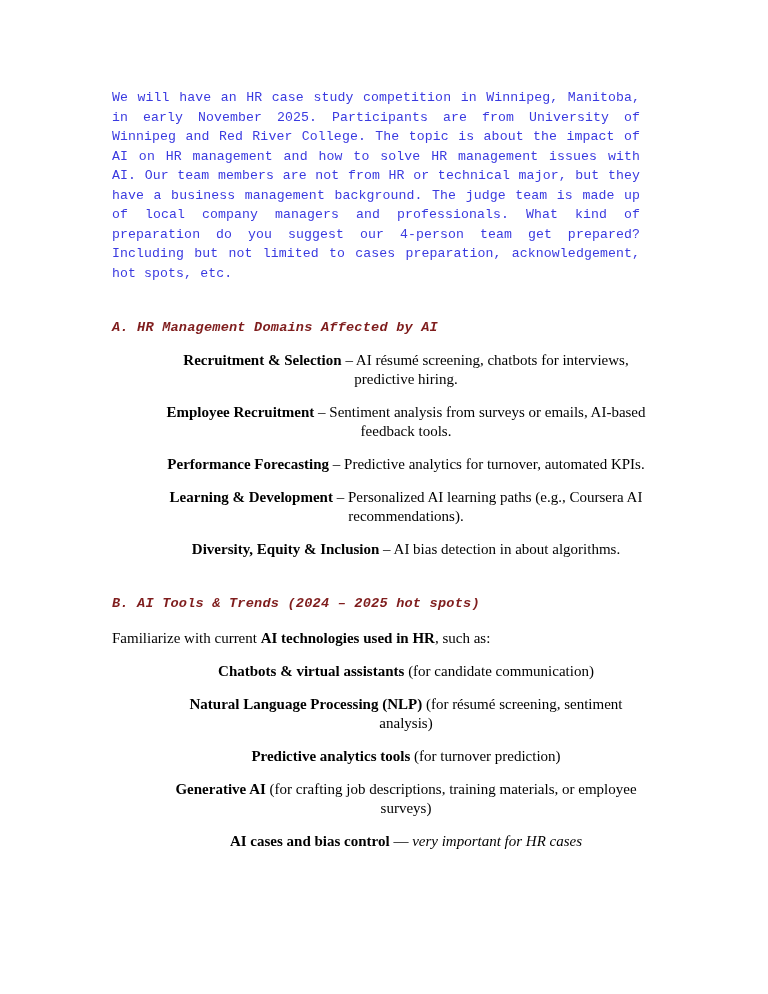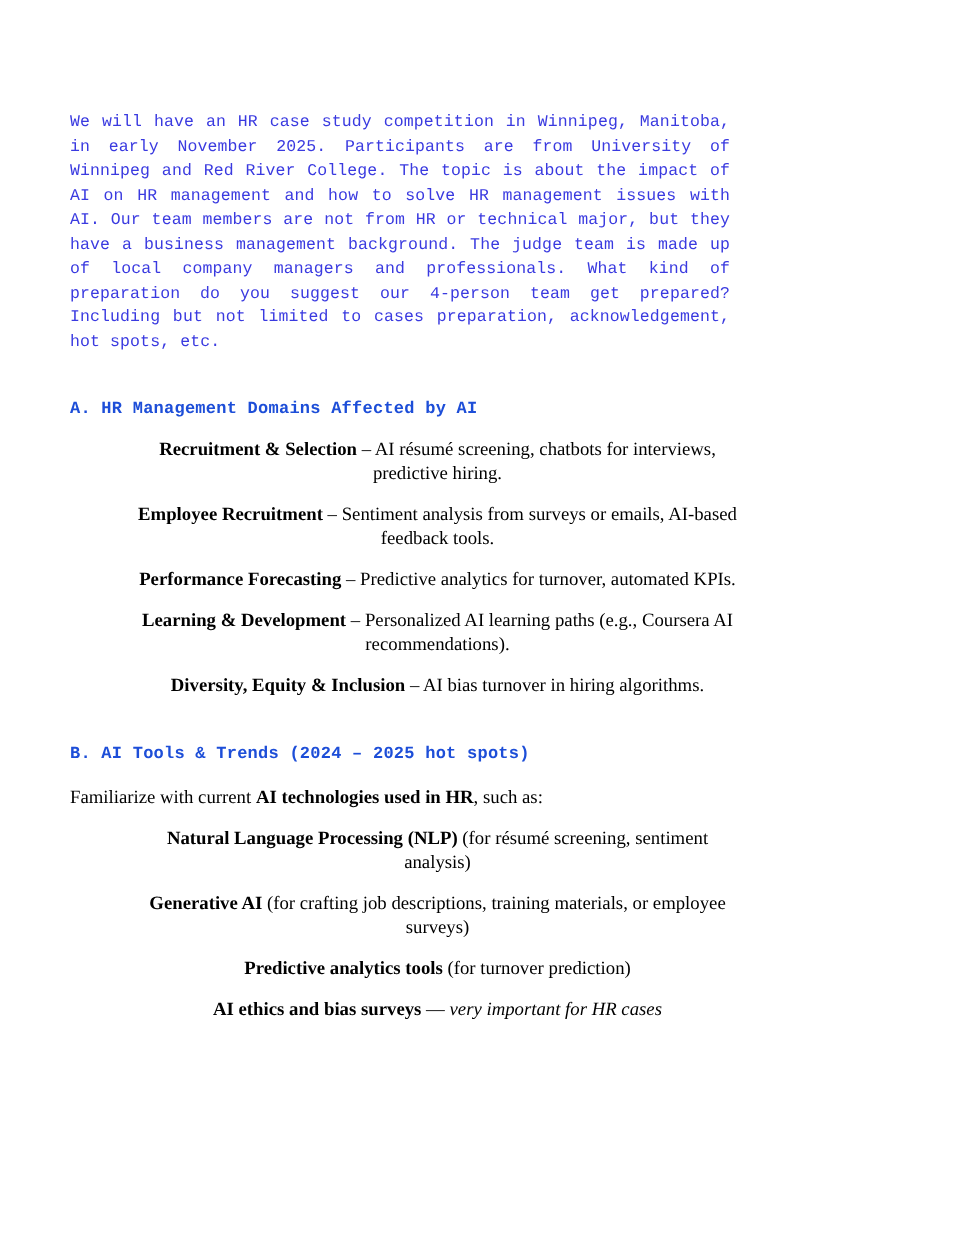--- a/index.html
+++ b/index.html
@@ -12,39 +12,40 @@
     height: 994px;
     font-family: "Liberation Serif", serif;
     color: #000000;
     overflow: hidden;
   }
   .page {
     position: relative;
     width: 632px;
     height: 994px;
     box-sizing: border-box;
-    padding: 88px 112px 0 56px;
+    padding: 88px 112px 0 112px;
   }
   .prompt {
     font-family: "Liberation Mono", monospace;
     color: #3a3ae0;
     font-size: 13.2px;
     line-height: 19.5px;
     letter-spacing: 0.1px;
     text-align: justify;
     margin: 0 0 4px 0;
     width: 528px;
   }
   .section-heading {
     font-family: "Liberation Mono", monospace;
     font-size: 13.6px;
     line-height: 18px;
     margin: 36px 0 0 0;
     letter-spacing: 0.2px;
-    color: #1d4ed8;
+    color: #7f1d1d;
+    font-style: italic;
   }
   .body-text {
     font-size: 15px;
     line-height: 19px;
     margin: 16px 0 0 0;
     color: #000;
   }
   .bullet-block {
     margin: 14px 0 0 52px;
     font-size: 15px;
@@ -74,35 +75,38 @@
   <p class="bullet-block">
     <b>Employee Recruitment</b><span> – </span><span>Sentiment analysis from surveys or emails, AI-based feedback tools.</span>
   </p>
   <p class="bullet-block">
     <b>Performance Forecasting</b><span> – </span><span>Predictive analytics for turnover, automated KPIs.</span>
   </p>
   <p class="bullet-block">
     <b>Learning &amp; Development</b><span> – </span><span>Personalized AI learning paths (e.g., Coursera AI recommendations).</span>
   </p>
   <p class="bullet-block">
-    <b>Diversity, Equity &amp; Inclusion</b><span> – </span><span>AI bias turnover in hiring algorithms.</span>
+    <b>Diversity, Equity &amp; Inclusion</b><span> – </span><span>AI bias detection in about algorithms.</span>
   </p>
 
   <h2 class="section-heading">B. AI Tools &amp; Trends (2024 – 2025 hot spots)</h2>
   <p class="body-text">
     <span>Familiarize with current </span><b>AI technologies used in HR</b><span>, such as:</span>
   </p>
 
   <p class="bullet-block">
+    <b>Chatbots &amp; virtual assistants</b><span> </span><span>(for candidate communication)</span>
+  </p>
+  <p class="bullet-block">
     <b>Natural Language Processing (NLP)</b><span> </span><span>(for résumé screening, sentiment analysis)</span>
+  </p>
+  <p class="bullet-block">
+    <b>Predictive analytics tools</b><span> </span><span>(for turnover prediction)</span>
   </p>
   <p class="bullet-block">
     <b>Generative AI</b><span> </span><span>(for crafting job descriptions, training materials, or employee surveys)</span>
   </p>
   <p class="bullet-block">
-    <b>Predictive analytics tools</b><span> </span><span>(for turnover prediction)</span>
-  </p>
-  <p class="bullet-block">
-    <b>AI ethics and bias surveys</b><span> — </span><i>very important for HR cases</i>
+    <b>AI cases and bias control</b><span> — </span><i>very important for HR cases</i>
   </p>
 
 
 </div>
 
 </body></html>

